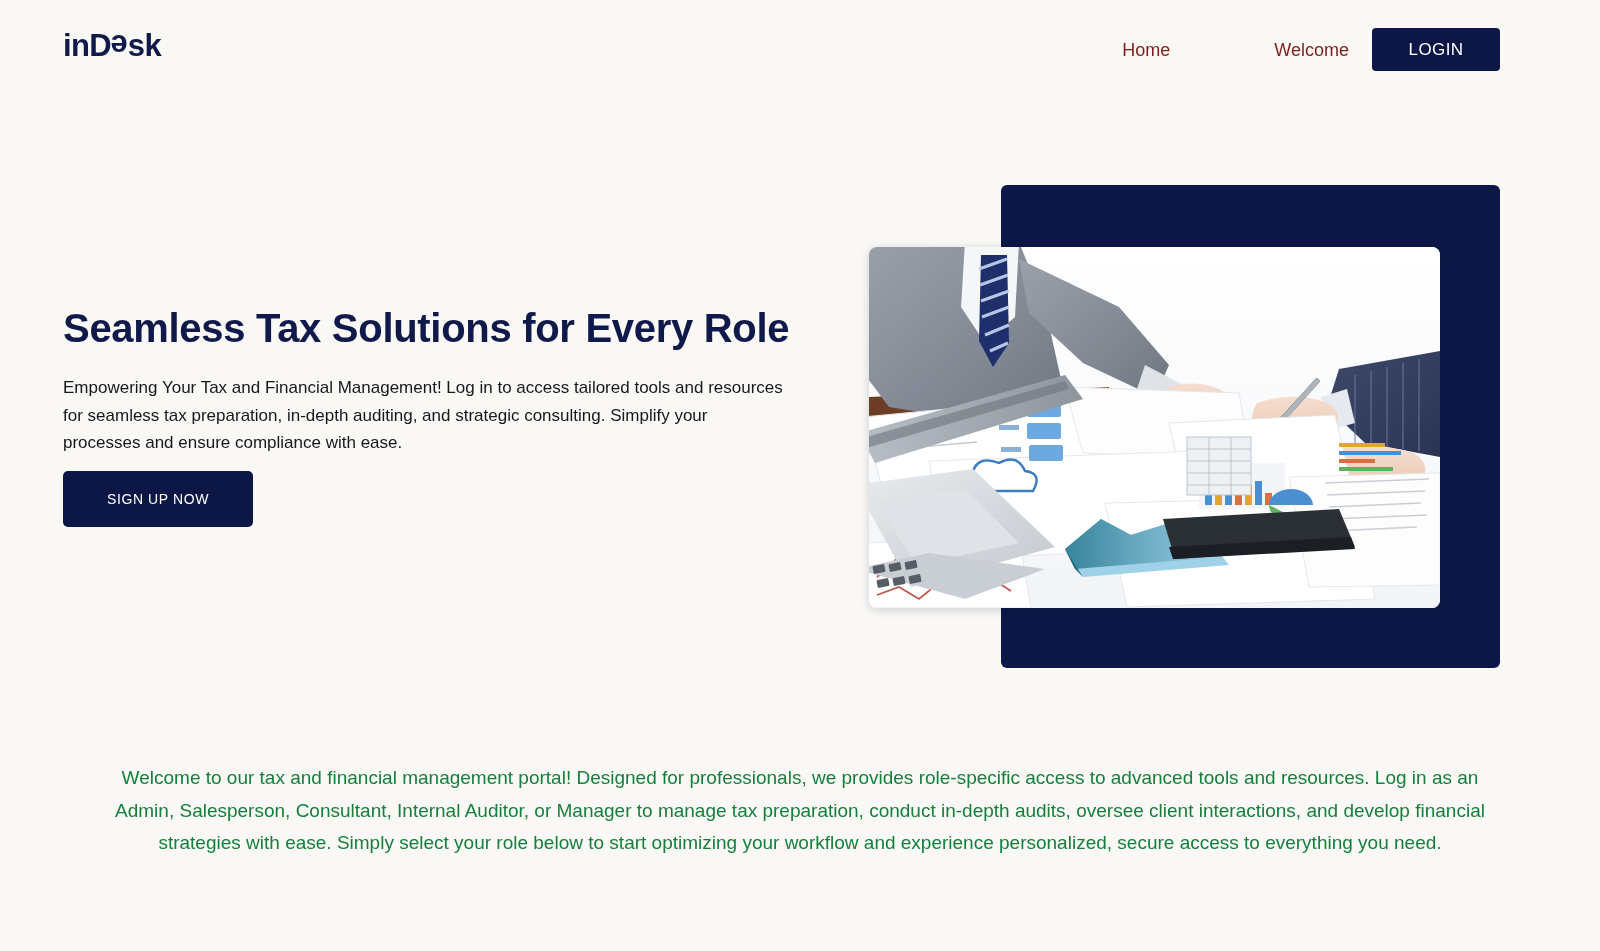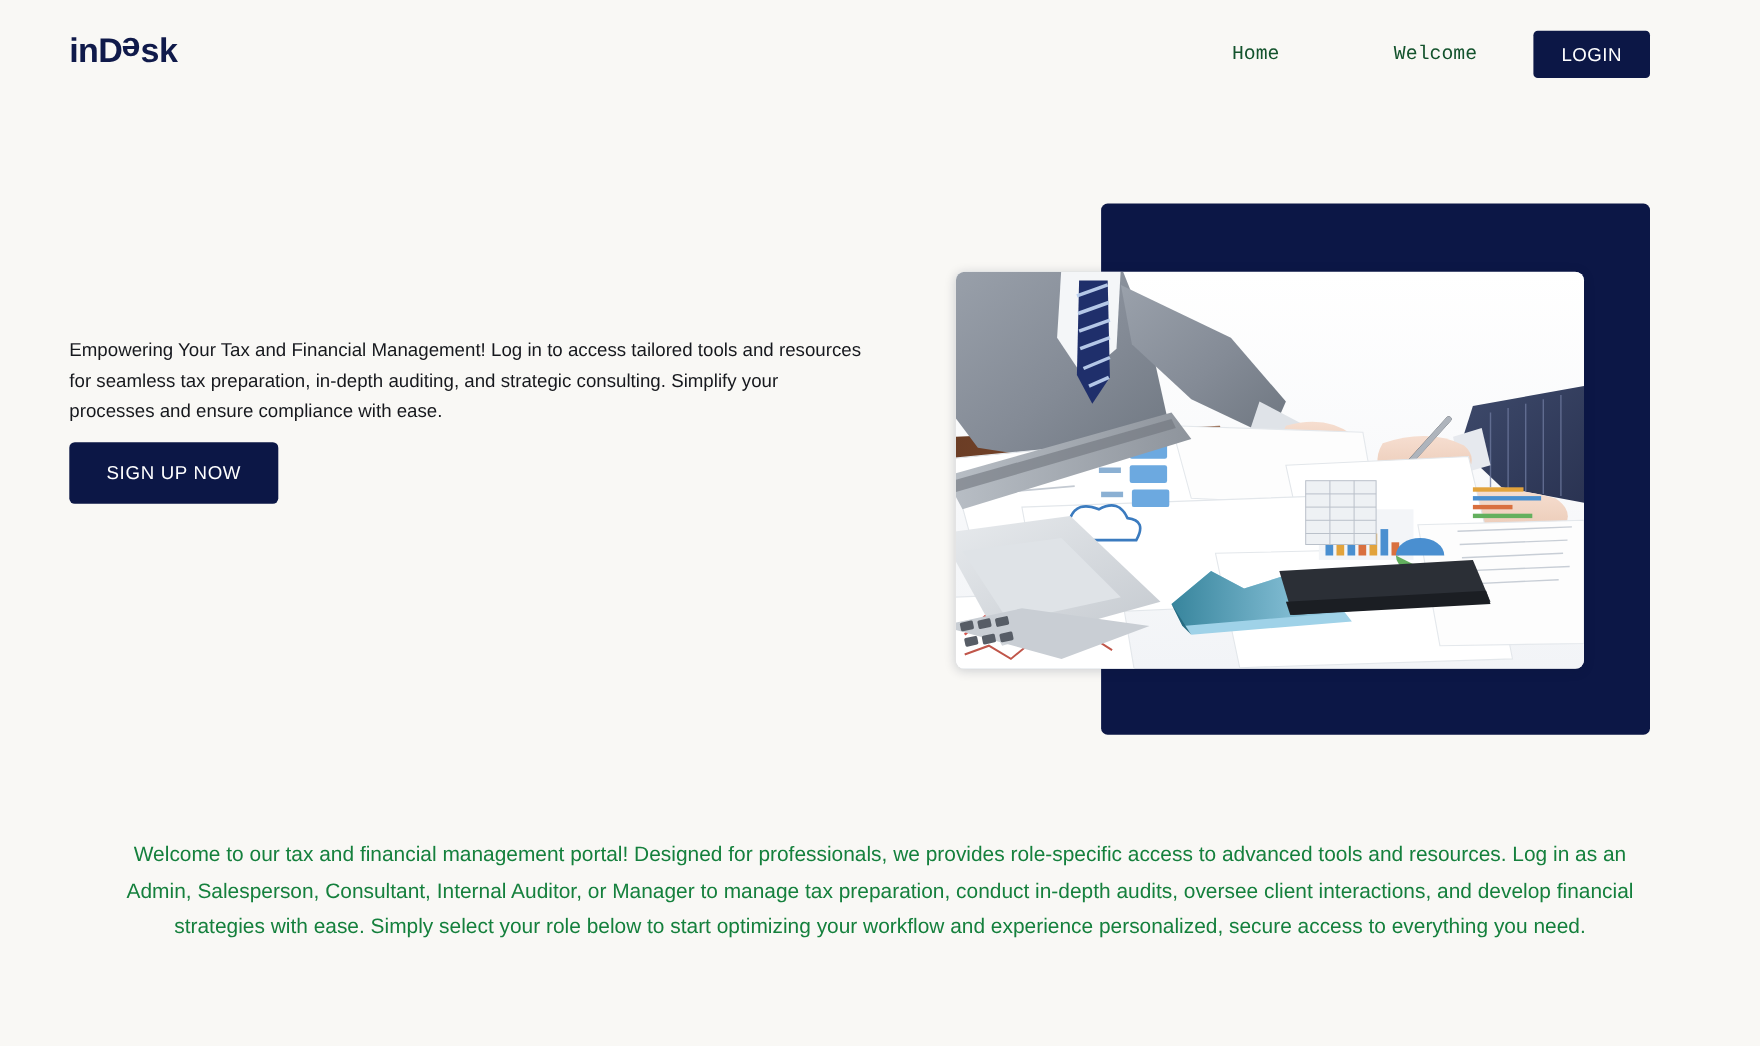--- a/index.html
+++ b/index.html
@@ -56,35 +56,34 @@
     position: absolute;
     right: 100px;
     top: 36px;
     display: flex;
     align-items: center;
     gap: 0px;
   }
 
   .nav-link {
     font-size: 18px;
-    color: #14532d;
+    color: #7f1d1d;
     text-decoration: none;
     padding: 4px 10px;
     margin-right: 84px;
     white-space: nowrap;
     cursor: pointer;
-    font-family: Liberation Mono, monospace;
   }
   .nav-link:last-of-type { margin-right: 0; }
 
   .login-button {
     position: absolute;
     right: 0;
     top: -8px;
-    width: 106px;
+    width: 128px;
     height: 43px;
     background: #0c1746;
     color: #ffffff;
     border: none;
     border-radius: 4px;
     font-family: "Liberation Sans", sans-serif;
     font-size: 17px;
     letter-spacing: 0.4px;
     cursor: pointer;
     display: flex;
@@ -128,21 +127,21 @@
     display: inline-flex;
     align-items: center;
     justify-content: center;
     width: 190px;
     height: 56px;
     background: #0c1746;
     color: #ffffff;
     border: none;
     border-radius: 5px;
     font-family: "Liberation Sans", sans-serif;
-    font-size: 17px;
+    font-size: 14px;
     letter-spacing: 0.6px;
     cursor: pointer;
   }
 
   
   .hero-art {
     position: absolute;
     left: 840px;
     top: 0px;
     width: 700px;
@@ -206,20 +205,21 @@
       <a class="nav-link" href="#">Welcome</a>
       <a class="nav-link" href="#">Help</a>
       <button class="login-button">LOGIN</button>
     </nav>
 
   </header>
 
   <section class="hero">
 
     <div class="hero-copy">
+      <h1 class="hero-title">Seamless Tax Solutions for Every Role</h1>
       <p class="hero-subtitle">Empowering Your Tax and Financial Management! Log in to access tailored tools and resources for seamless tax preparation, in-depth auditing, and strategic consulting. Simplify your processes and ensure compliance with ease.</p>
       <button class="signup-button">SIGN UP NOW</button>
     </div>
 
     <div class="hero-art">
 
       <div class="art-backdrop"></div>
 
       <div class="photo-frame" title="Two business professionals in suits reviewing printed financial charts, spreadsheets and a laptop at a desk">
         <svg viewBox="0 0 571 361" preserveAspectRatio="xMidYMid slice">

